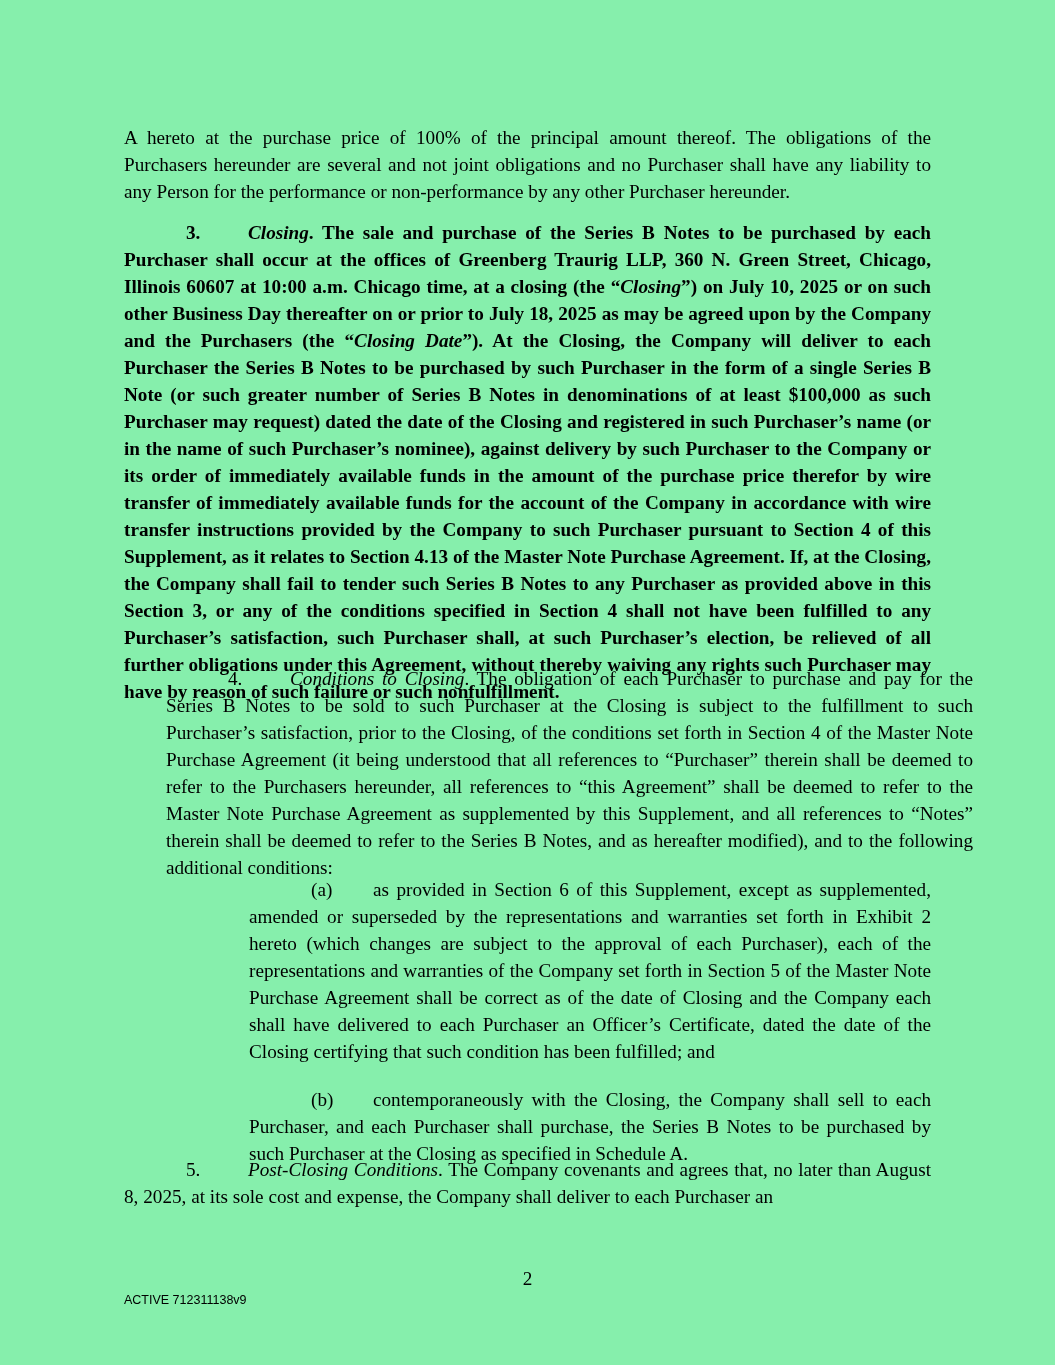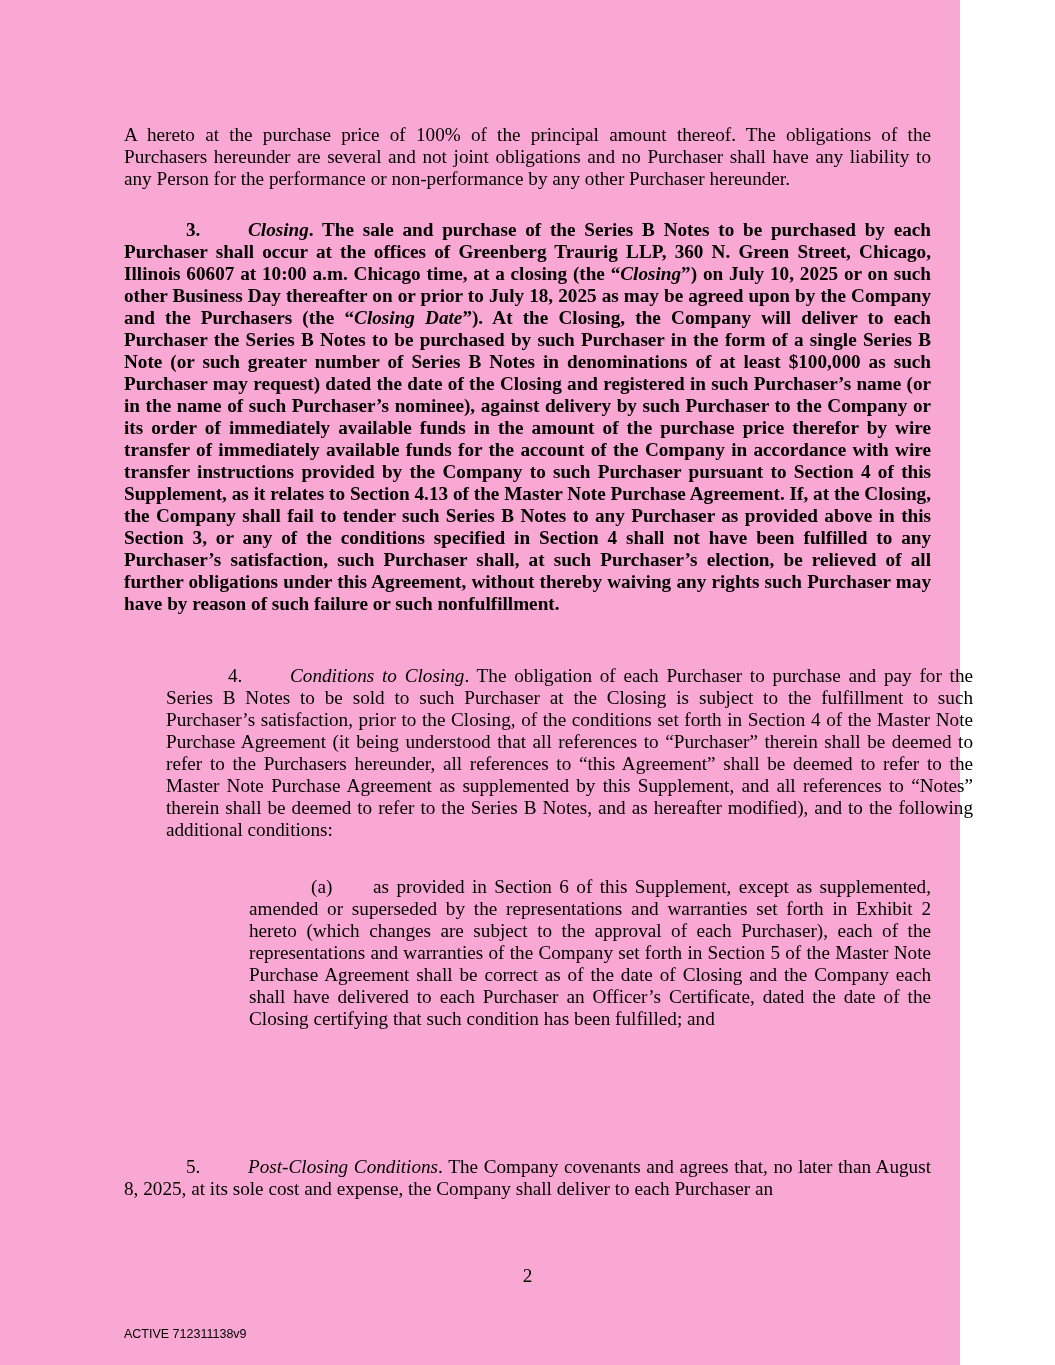--- a/index.html
+++ b/index.html
@@ -1,49 +1,50 @@
 <!DOCTYPE html>
 <html><head>
 <meta charset="utf-8">
 <style>
   html, body { margin: 0; padding: 0; background: #ffffff; }
   body { width: 1055px; height: 1365px; position: relative; overflow: hidden; }
   .page {
-    position: absolute; left: 0; top: 0; width: 960px; height: 1365px; background: #f9a8d4;
+    position: absolute; left: 0; top: 0; width: 1055px; height: 1365px; background: #86efac;
     font-family: "Liberation Serif", "DejaVu Serif", serif;
-    color: #000; font-size: 19.2px; line-height: 22px;
+    color: #000; font-size: 19.2px; line-height: 27px;
   }
   .block { position: absolute; left: 124px; width: 807px; }
   .para { text-align: justify; margin: 0; }
   .num { display: inline-block; width: 62px; padding-left: 62px; }
   .sub { position: absolute; left: 249px; width: 682px; text-align: justify; margin: 0; }
   .subnum { display: inline-block; width: 62px; padding-left: 62px; }
   em { font-style: italic; }
   .pageno { position: absolute; top: 1265px; left: 0; width: 1055px; text-align: center; font-size: 19.2px; }
-  .footer { position: absolute; top: 1287px; left: 124px; font-family: "Liberation Sans", "DejaVu Sans", sans-serif; font-size: 12.5px; margin-top: 36px; }
+  .footer { position: absolute; top: 1287px; left: 124px; font-family: "Liberation Sans", "DejaVu Sans", sans-serif; font-size: 12.5px; }
 </style>
 </head>
 <body>
 
 <div class="page">
 
   <div class="block" style="top:124px;">
     <p class="para">A hereto at the purchase price of 100% of the principal amount thereof.  The obligations of the Purchasers hereunder are several and not joint obligations and no Purchaser shall have any liability to any Person for the performance or non-performance by any other Purchaser hereunder.</p>
   </div>
 
   <div class="block" style="top:219px;font-weight:bold;">
     <p class="para"><span class="num">3.</span><em>Closing</em><span>.  The sale and purchase of the Series B Notes to be purchased by each Purchaser shall occur at the offices of Greenberg Traurig LLP, 360 N. Green Street, Chicago, Illinois 60607 at 10:00 a.m. Chicago time, at a closing (the “</span><em>Closing</em><span>”) on July 10, 2025 or on such other Business Day thereafter on or prior to July 18, 2025 as may be agreed upon by the Company and the Purchasers (the “</span><em>Closing Date</em><span>”).  At the Closing, the Company will deliver to each Purchaser the Series B Notes to be purchased by such Purchaser in the form of a single Series B Note (or such greater number of Series B Notes in denominations of at least $100,000 as such Purchaser may request) dated the date of the Closing and registered in such Purchaser’s name (or in the name of such Purchaser’s nominee), against delivery by such Purchaser to the Company or its order of immediately available funds in the amount of the purchase price therefor by wire transfer of immediately available funds for the account of the Company in accordance with wire transfer instructions provided by the Company to such Purchaser pursuant to Section 4 of this Supplement, as it relates to Section 4.13 of the Master Note Purchase Agreement.  If, at the Closing, the Company shall fail to tender such Series B Notes to any Purchaser as provided above in this Section 3, or any of the conditions specified in Section 4 shall not have been fulfilled to any Purchaser’s satisfaction, such Purchaser shall, at such Purchaser’s election, be relieved of all further obligations under this Agreement, without thereby waiving any rights such Purchaser may have by reason of such failure or such nonfulfillment.</span></p>
   </div>
 
   <div class="block" style="top:665px;margin-left:42px;">
     <p class="para"><span class="num">4.</span><em>Conditions to Closing</em><span>.  The obligation of each Purchaser to purchase and pay for the Series B Notes to be sold to such Purchaser at the Closing is subject to the fulfillment to such Purchaser’s satisfaction, prior to the Closing, of the conditions set forth in Section 4 of the Master Note Purchase Agreement (it being understood that all references to “Purchaser” therein shall be deemed to refer to the Purchasers hereunder, all references to “this Agreement” shall be deemed to refer to the Master Note Purchase Agreement as supplemented by this Supplement, and all references to “Notes” therein shall be deemed to refer to the Series B Notes, and as hereafter modified), and to the following additional conditions:</span></p>
   </div>
 
   <p class="sub" style="top:876px;"><span class="subnum">(a)</span><span>as provided in Section 6 of this Supplement, except as supplemented, amended or superseded by the representations and warranties set forth in Exhibit 2 hereto (which changes are subject to the approval of each Purchaser), each of the representations and warranties of the Company set forth in Section 5 of the Master Note Purchase Agreement shall be correct as of the date of Closing and the Company each shall have delivered to each Purchaser an Officer’s Certificate, dated the date of the Closing certifying that such condition has been fulfilled; and</span></p>
 
+  <p class="sub" style="top:1086px;"><span class="subnum">(b)</span><span>contemporaneously with the Closing, the Company shall sell to each Purchaser, and each Purchaser shall purchase, the Series B Notes to be purchased by such Purchaser at the Closing as specified in Schedule A.</span></p>
 
   <div class="block" style="top:1156px;">
     <p class="para"><span class="num">5.</span><em>Post-Closing Conditions</em><span>. The Company covenants and agrees that, no later than August 8, 2025, at its sole cost and expense, the Company shall deliver to each Purchaser an</span></p>
   </div>
 
   <div class="pageno">2</div>
   <div class="footer">ACTIVE 712311138v9</div>
 </div>
 
 </body></html>

